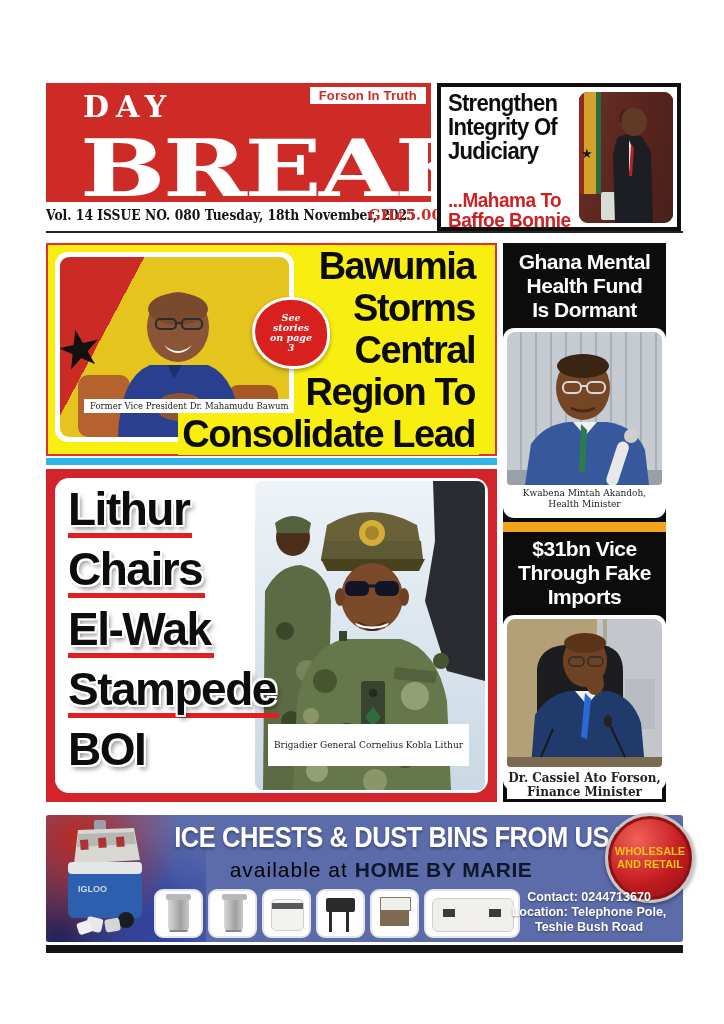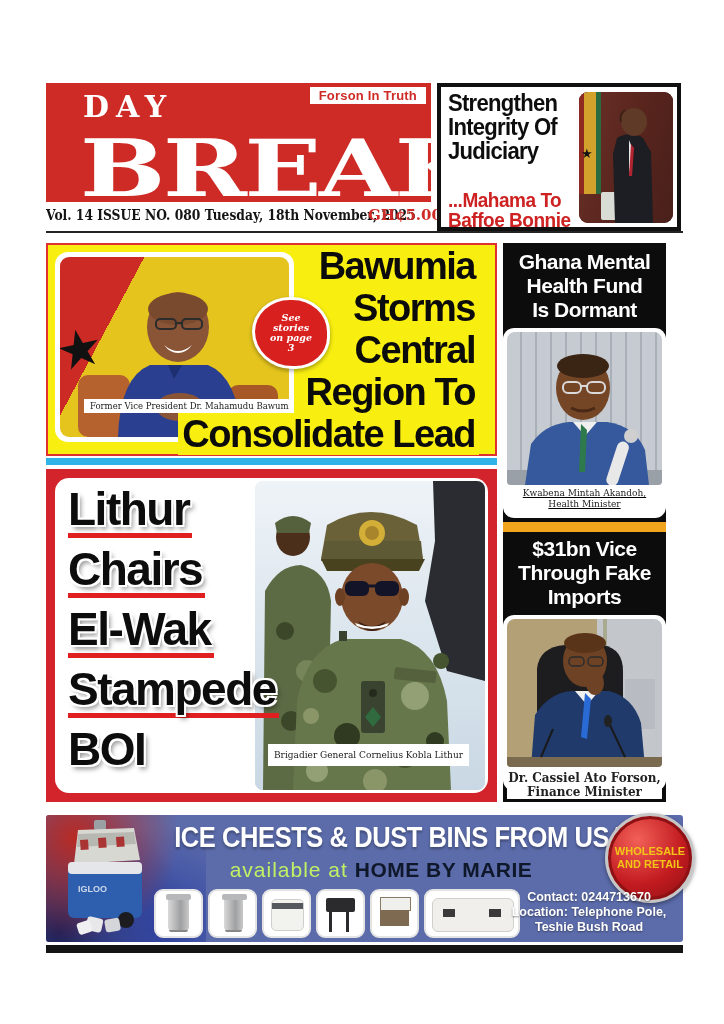--- a/index.html
+++ b/index.html
@@ -64,21 +64,21 @@
   .lit-inner { position:absolute; left:9px; top:9px; right:9px; bottom:9px; background:#ffffff; border-radius:14px; }
   .lit-photo { position:absolute; right:12px; top:12px; width:230px; height:309px; border-radius:8px;
     overflow:hidden; z-index:1; background:linear-gradient(#eef3f7,#ccd9e3); }
   .lit-headline { position:absolute; left:22px; top:16px; z-index:5; }
   .lit-headline .lit-line { display:table; color:#0d0d0d; font-weight:800; font-size:46px;
     line-height:48px; letter-spacing:-1.5px; margin-bottom:7px; border-bottom:5px solid #e02020;
     padding-right:3px;
     text-shadow:-2px -2px 0 #fff, 2px -2px 0 #fff, -2px 2px 0 #fff, 2px 2px 0 #fff, 3px 4px 5px rgba(0,0,0,.45); }
   .lit-headline .lit-line:last-child { border-bottom:none; }
   .lit-caption { position:absolute; right:16px; bottom:24px; background:#ffffff; color:#222;
-    font-family:"DejaVu Serif", serif; font-size:9px; padding:6px 6px; white-space:nowrap; z-index:6;margin-top:20px; }
+    font-family:"DejaVu Serif", serif; font-size:9px; padding:16px 6px; white-space:nowrap; z-index:6;margin-top:20px; }
 
   
   .rcol { position:absolute; left:503px; top:243px; width:163px; height:559px; background:#0c0c0c; }
   .rc-headline { margin:7px 0 0 0; text-align:center; color:#ffffff; font-weight:800;
     font-size:21px; line-height:24px; letter-spacing:-.5px; }
   .rc-frame { margin:6px auto 0 auto; width:163px; background:#ffffff; border-radius:11px;
     padding:4px 4px 3px 4px; box-sizing:border-box; position:relative; }
   .rc-art { position:relative; width:100%; border-radius:8px 8px 4px 4px; overflow:hidden; }
   .rc-caption { text-align:center; color:#222; font-family:"DejaVu Serif", serif; background:#fff; }
   .orange-strip { margin-top:4px; height:10px; background:#f2a41c; }
@@ -90,21 +90,21 @@
   
   .ad { position:absolute; left:46px; top:815px; width:637px; height:127px; background:#5c6cab; border-radius:3px; }
   .ad-smoke { position:absolute; left:0; top:0; width:160px; height:100%; border-radius:3px 0 0 3px;
     background:radial-gradient(circle at 18% 18%, rgba(190,40,30,.95), rgba(190,40,30,0) 62%),
                radial-gradient(circle at 75% 85%, rgba(40,60,160,.85), rgba(40,60,160,0) 60%),
                radial-gradient(circle at 8% 92%, rgba(25,25,80,.9), rgba(25,25,80,0) 70%); }
   .ad-title { position:absolute; left:100px; top:6px; width:470px; text-align:center; color:#ffffff;
     font-weight:800; font-size:29px; letter-spacing:-.5px; transform:scaleX(.88); transform-origin:center top;
     white-space:nowrap; text-shadow:0 2px 3px rgba(0,0,0,.35); }
   .ad-sub { position:absolute; left:100px; top:43px; width:470px; text-align:center; font-size:21px; white-space:nowrap; }
-  .ad-sub .pre { color:#bef264; font-weight:400; letter-spacing:1px;margin-top:36px; }
+  .ad-sub .pre { color:#000000; font-weight:400; letter-spacing:1px;margin-top:36px; }
   .ad-sub .brand { color:#0f172a; font-weight:800; letter-spacing:.5px; }
   .ad-badge { position:absolute; right:-12px; top:-2px; width:84px; height:84px; border-radius:50%;
     background:radial-gradient(circle at 35% 28%, #f26058, #c21b20 55%, #8e1114 95%);
     border:3px solid #c6c6c6; box-shadow:inset 0 0 0 3px #8e1114, 0 2px 4px rgba(0,0,0,.4);
     display:flex; flex-direction:column; align-items:center; justify-content:center;
     color:#f3c517; font-weight:800; font-size:11px; line-height:1.15; text-align:center; }
   .ad-thumbs { position:absolute; left:108px; top:74px; display:flex; gap:5px; }
   .thumb { width:49px; height:49px; background:#ffffff; border:2px solid #e4e4e4; border-radius:9px;
     box-sizing:border-box; position:relative; overflow:hidden; }
   .thumb.wide { width:96px; }
@@ -268,21 +268,21 @@
       <div class="lit-line">BOI</div>
     </div>
   </div>
 
   <div class="rcol">
     <div class="rc-headline">
       <div>Ghana Mental</div>
       <div>Health Fund</div>
       <div>Is Dormant</div>
     </div>
-    <div class="rc-frame" style="height:190px;text-decoration:underline;">
+    <div class="rc-frame" style="height:190px;">
       <div class="rc-art ak-art">
         <svg width="155" height="153" viewBox="0 0 155 153">
           <rect x="0" y="138" width="155" height="15" fill="#9aa0a8"></rect>
           <path d="M18 153 L24 112 Q38 92 62 90 L100 90 Q128 94 138 118 L142 153 Z" fill="#35599c"></path>
           <path d="M66 90 L78 104 L90 90 Z" fill="#f0f0f0"></path>
           <path d="M74 92 L80 98 L78 140 L72 140 Z" fill="#2f7a4d"></path>
           <ellipse cx="76" cy="56" rx="27" ry="32" fill="#744626"></ellipse>
           <ellipse cx="76" cy="34" rx="26" ry="12" fill="#3a2414"></ellipse>
           <rect x="56" y="50" width="18" height="11" rx="5" fill="none" stroke="#d9d9d9" stroke-width="2"></rect>
           <rect x="80" y="50" width="18" height="11" rx="5" fill="none" stroke="#d9d9d9" stroke-width="2"></rect>

